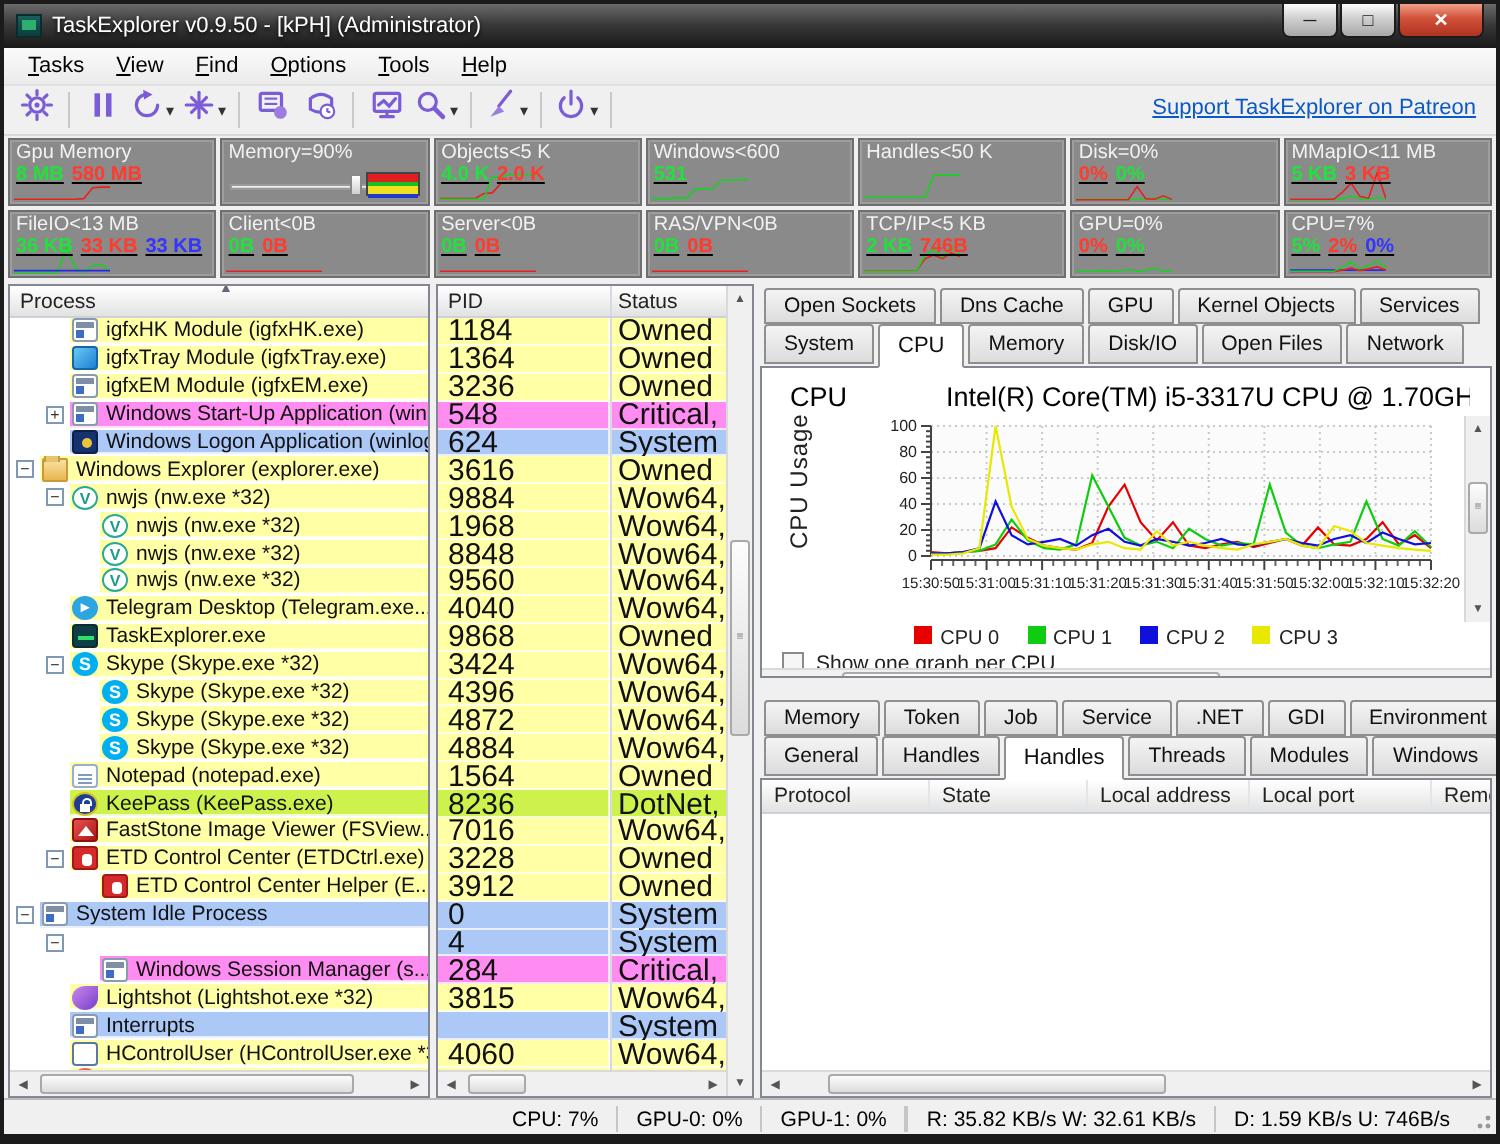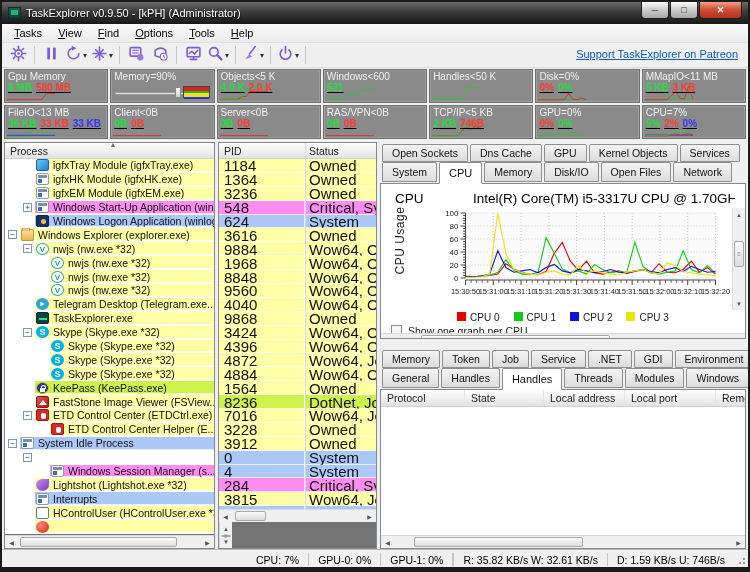--- a/index.html
+++ b/index.html
@@ -44,23 +44,23 @@
   .slider{position:absolute;left:4px;right:4px;bottom:4px;height:12px;}
   .slider .track{position:absolute;left:0;right:0;bottom:3px;height:3px;background:linear-gradient(#fdfdfd,#cacaca);border:1px solid #9a9a9a;}
   .slider .thumb{position:absolute;right:30%;bottom:0;width:6px;height:11px;background:linear-gradient(#fefefe,#cfcfcf);border:1px solid #888;}
   .slider .cbox{position:absolute;right:0;top:0;width:28%;height:12px;border:1px solid #444;}
   .slider .cbox i{display:block;height:4px;background:#e02020;}
   .slider .cbox i+i{height:2px;background:#19c024;}
   .slider .cbox i+i+i{height:4px;background:#f0e020;}
   .slider .cbox i+i+i+i{height:2px;background:#2038d0;}
   
   .main{height:409px;display:flex;padding:2px 2px 0 2px;background:#f0f0f0;gap:3px;}
-  .pane{background:#737373;border:1px solid #828790;display:flex;flex-direction:column;overflow:hidden;}
+  .pane{background:#fde047;border:1px solid #828790;display:flex;flex-direction:column;overflow:hidden;}
   .proc-pane{width:211px;flex:none;}
-  .pid-pane{width:159px;flex:none;flex-direction:column;}
+  .pid-pane{width:159px;flex:none;flex-direction:row;}
   .pidcols{flex:1;display:flex;flex-direction:column;overflow:hidden;}
   .lvhead{height:16px;flex:none;background:linear-gradient(#ffffff,#eee 60%,#e2e2e2);
           border-bottom:1px solid #cdd2d8;font-size:10.5px;color:#222;display:flex;align-items:center;
           position:relative;}
   .lvhead .h1{padding-left:5px;}
   .sortarrow{position:absolute;left:50%;top:-2px;font-size:7px;color:#667;}
   .rows{flex:1;overflow:hidden;position:relative;}
   .prow{height:13.9px;display:flex;align-items:center;font-size:10.5px;color:#111;background:#fff;
         border-bottom:1px solid rgba(255,255,255,0);white-space:nowrap;}
   .fill{flex:1;height:100%;display:flex;align-items:center;overflow:hidden;box-shadow:inset 0 -1px 0 rgba(255,255,255,.75);}
@@ -383,29 +383,29 @@
   <div class="main">
     <div class="pane proc-pane">
       <div class="lvhead">
         <span class="h1">Process</span>
         <span class="sortarrow">▲</span>
       </div>
       <div class="rows" id="procrows">
           <div class="prow" style="padding-left: 18px;">
             <span class="expspace"></span>
             <span class="fill bg-yellow">
+              <span class="picon ic-window"></span>
+              <span class="pname">igfxHK Module (igfxHK.exe)</span>
+            </span>
+          </div>
+          <div class="prow" style="padding-left: 18px;">
+            <span class="expspace"></span>
+            <span class="fill bg-yellow">
               <span class="picon ic-igfxtray"></span>
               <span class="pname">igfxTray Module (igfxTray.exe)</span>
-            </span>
-          </div>
-          <div class="prow" style="padding-left: 18px;">
-            <span class="expspace"></span>
-            <span class="fill bg-yellow">
-              <span class="picon ic-window"></span>
-              <span class="pname">igfxHK Module (igfxHK.exe)</span>
             </span>
           </div>
           <div class="prow" style="padding-left: 18px;">
             <span class="expspace"></span>
             <span class="fill bg-yellow">
               <span class="picon ic-window"></span>
               <span class="pname">igfxEM Module (igfxEM.exe)</span>
             </span>
           </div>
           <div class="prow" style="padding-left: 18px;">
@@ -490,20 +490,27 @@
             <span class="fill bg-yellow">
               <span class="picon ic-skype">S</span>
               <span class="pname">Skype (Skype.exe *32)</span>
             </span>
           </div>
           <div class="prow" style="padding-left: 33px;">
             <span class="expspace"></span>
             <span class="fill bg-yellow">
               <span class="picon ic-skype">S</span>
               <span class="pname">Skype (Skype.exe *32)</span>
+            </span>
+          </div>
+          <div class="prow" style="padding-left: 18px;">
+            <span class="expspace"></span>
+            <span class="fill bg-yellow">
+              <span class="picon ic-notepad"></span>
+              <span class="pname">Notepad (notepad.exe)</span>
             </span>
           </div>
           <div class="prow" style="padding-left: 18px;">
             <span class="expspace"></span>
             <span class="fill bg-green">
               <span class="picon ic-keepass"></span>
               <span class="pname">KeePass (KeePass.exe)</span>
             </span>
           </div>
           <div class="prow" style="padding-left: 18px;">

